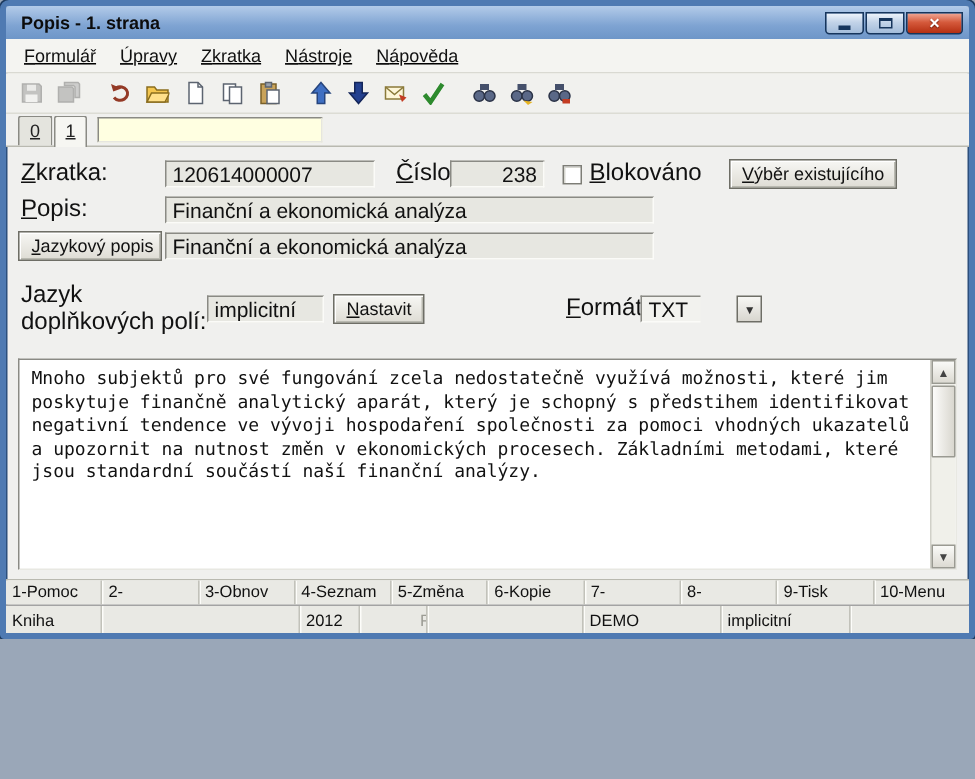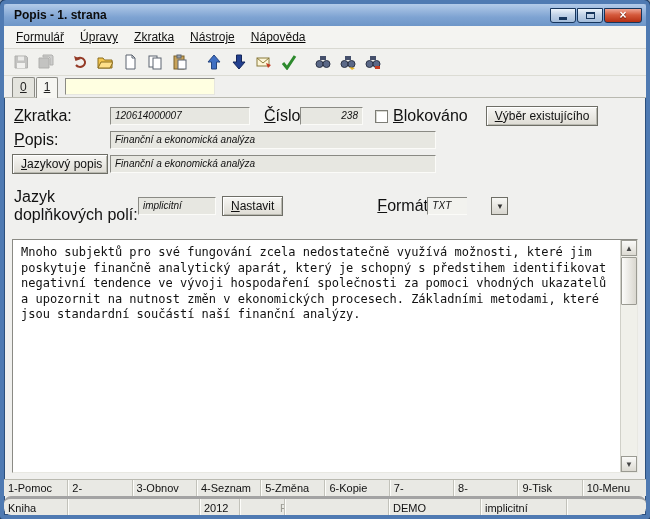--- a/index.html
+++ b/index.html
@@ -1,18 +1,18 @@
 <!DOCTYPE html>
 <html><head>
 <meta charset="utf-8">
 <style>
   * { margin:0; padding:0; box-sizing:border-box; }
   html,body { background:#9aa7b8; font-family:"Liberation Sans", sans-serif; }
   .window {
-    width:650px; height:519px;
+    width:650px; height:426px;
     border:4px solid #4f7ab2;
     box-shadow: inset 0 0 0 1px #2c4f7c, 0 0 0 1px #1d3a5f;
     border-radius:6px 6px 3px 3px;
     background:#f0f0ee;
     display:flex; flex-direction:column;
     overflow:hidden;
   }
   
   .titlebar {
     height:22px; flex:0 0 22px;
@@ -77,23 +77,23 @@
   }
   .tab-filter {
     width:150px; height:17px; margin:0 0 2px 6px;
     background:#ffffe1; border:1px solid; border-color:#8a8a84 #e6e6df #e6e6df #8a8a84;
   }
   
   .form-area { padding:8px 8px 4px 10px; }
   .row { display:flex; align-items:center; margin-bottom:5px; }
   .lbl { font-size:16px; color:#111; }
   .field {
-    height:18px; background:#e7e7e1; font-size:10px; color:#111;
+    height:18px; background:#e7e7e1; font-size:14px; color:#111;
     border:1px solid; border-color:#8a8a84 #fbfbf8 #fbfbf8 #8a8a84;
-    padding:1px 4px; line-height:14px; overflow:hidden; white-space:nowrap;font-style:italic;
+    padding:1px 4px; line-height:14px; overflow:hidden; white-space:nowrap;
   }
   .btn {
     font-size:12px; color:#111; background:linear-gradient(#f7f7f4,#dedcd4);
     border:1px solid #6e6e66;
     box-shadow: inset 1px 1px 0 #fff, inset -1px -1px 0 #b9b9b0;
     padding:2px 8px 3px; height:20px; line-height:14px; cursor:default;
     white-space:nowrap;
   }
   .checkbox {
     width:13px; height:13px; background:#fff;
@@ -136,23 +136,22 @@
     border-top:1px solid #b9b9b0; display:flex; font-size:11px; color:#111;
   }
   .fn-cell {
     flex:1; padding:2px 0 0 4px; border-right:1px solid #c2c2ba;
     box-shadow: 1px 0 0 #fdfdfa; white-space:nowrap; overflow:hidden; cursor:default;
   }
   .fn-cell:last-child { border-right:none; box-shadow:none; }
   
   .statusbar {
     height:19px; flex:0 0 19px; background:#e9e9e4;
-    border-top:3px solid #a3a3a3; display:flex; font-size:11px; color:#111;
+    border-top:1px solid #a3a3a3; display:flex; font-size:11px; color:#111;
     align-items:center;
-    border-radius:7px;
   }
   .st-cell {
     padding:2px 4px 0; border-right:1px solid #c2c2ba;
     box-shadow:1px 0 0 #fdfdfa; height:100%; display:flex; align-items:center;
     white-space:nowrap; overflow:hidden;
   }
   .st-cell.dim { color:#9b9b93; }
   .st-cell:last-child { border-right:none; box-shadow:none; flex:1; }
 </style>
 </head>

